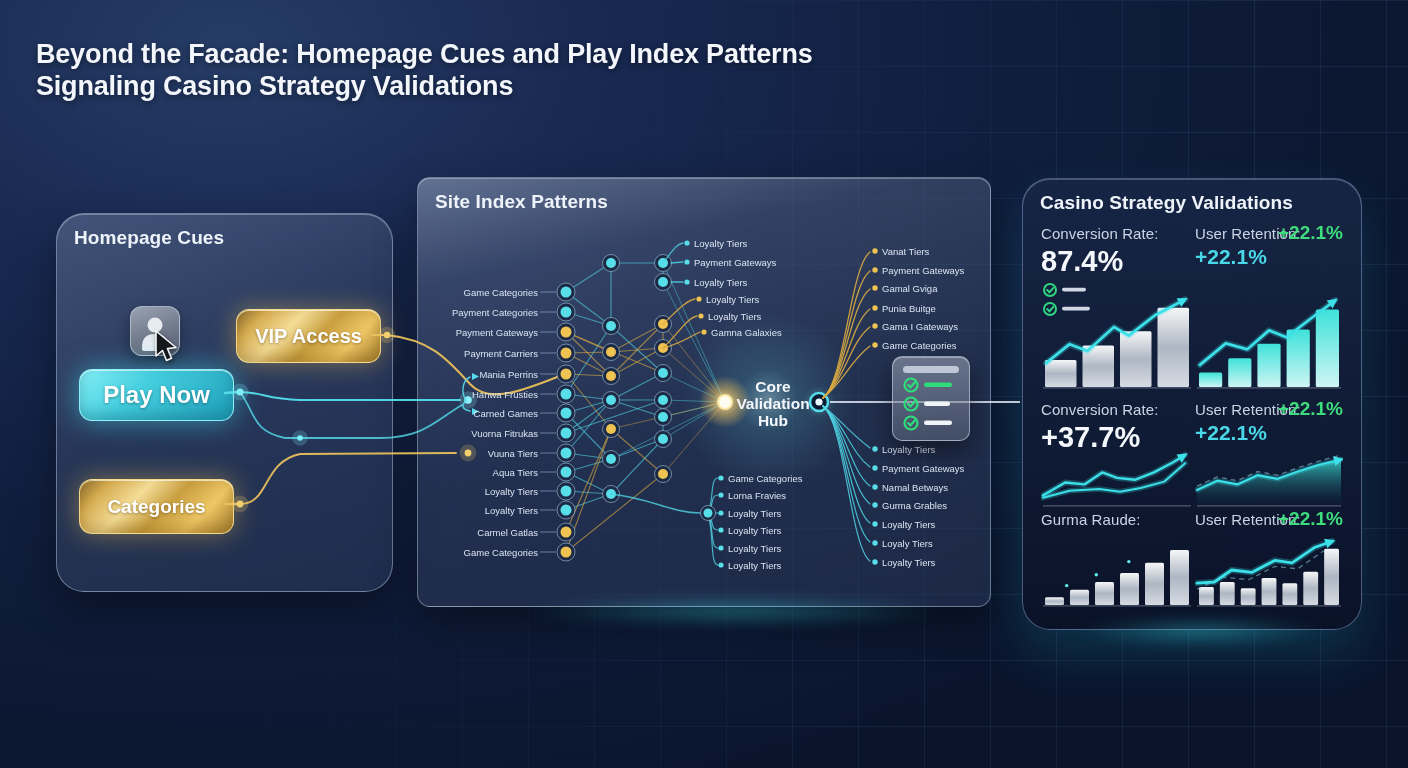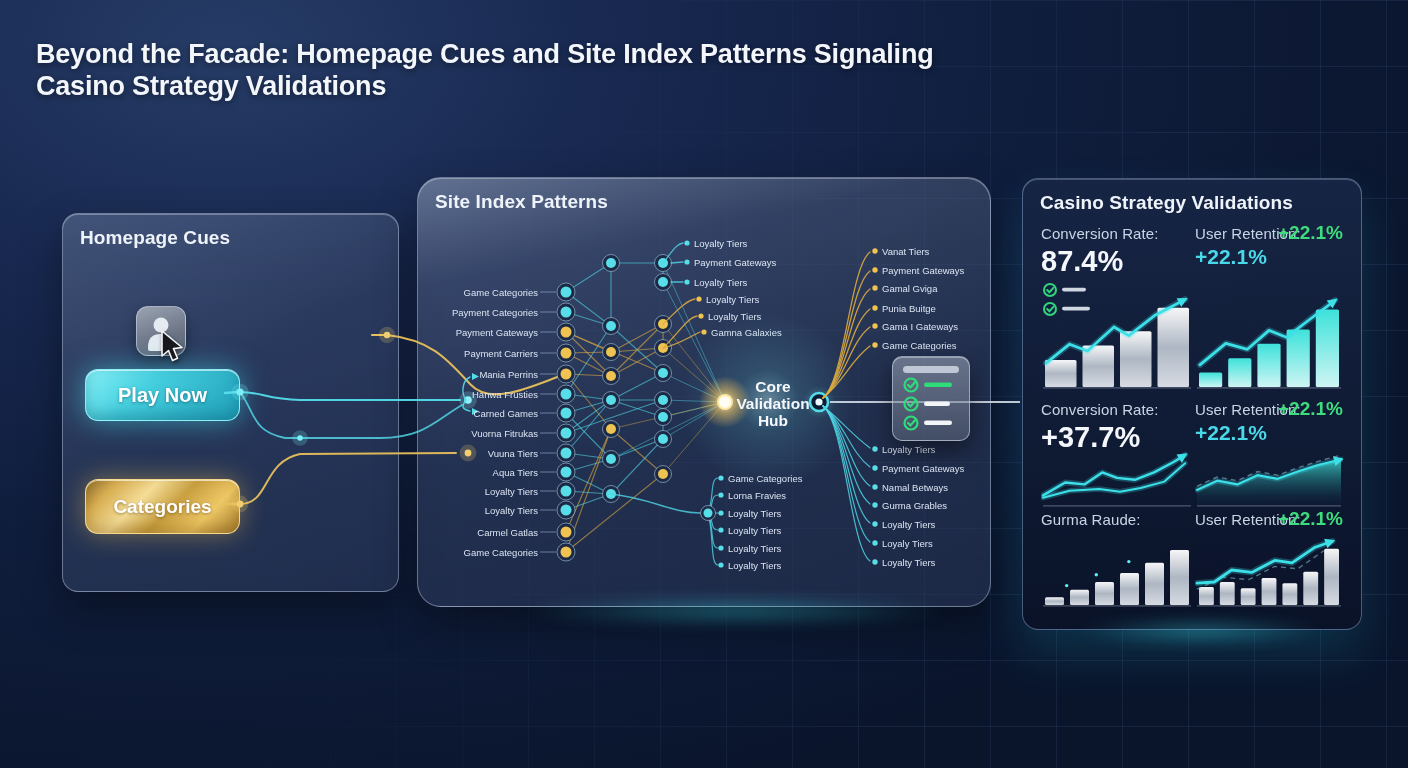--- a/index.html
+++ b/index.html
@@ -8,26 +8,26 @@
     background:radial-gradient(1300px 800px at 16% 6%, #263c66 0%, #182850 30%, #101e3e 60%, #0a152c 100%);}
   .grid{position:absolute;inset:0;pointer-events:none;
     background-image:
       repeating-linear-gradient(to right, rgba(130,175,240,.10) 0 1px, transparent 1px 66px),
       repeating-linear-gradient(to bottom, rgba(130,175,240,.10) 0 1px, transparent 1px 66px);
     -webkit-mask-image:linear-gradient(115deg, transparent 30%, rgba(0,0,0,.95) 72%);
     mask-image:linear-gradient(115deg, transparent 30%, rgba(0,0,0,.95) 72%);}
   .page-title{position:absolute;left:36px;top:38px;width:900px;color:#f3f6fb;
     font-size:27px;font-weight:700;line-height:1.2;letter-spacing:-.2px;
     text-shadow:0 2px 6px rgba(0,0,0,.45);}
-  .panel{position:absolute;border-radius:16px;box-shadow:0 18px 40px rgba(0,0,0,.38),0 1px 0 rgba(255,255,255,.30) inset;}
+  .panel{position:absolute;border-radius:28px;box-shadow:0 18px 40px rgba(0,0,0,.38),0 1px 0 rgba(255,255,255,.30) inset;}
   .panel-title{position:absolute;left:17px;top:13px;color:#eef3fa;font-size:19px;font-weight:700;letter-spacing:.1px;}
-  #panel-home{left:62px;top:213px;width:335px;height:377px;
+  #panel-home{left:56px;top:213px;width:335px;height:377px;
     background:linear-gradient(150deg, rgba(132,150,182,.38) 0%, rgba(70,86,120,.40) 45%, rgba(50,64,98,.48) 100%);
     border:1px solid rgba(195,210,235,.45);}
-  #panel-index{left:417px;top:177px;width:572px;height:428px;border-radius:24px;
+  #panel-index{left:417px;top:177px;width:572px;height:428px;border-radius:13px;
     background:linear-gradient(168deg, rgba(168,182,206,.50) 0%, rgba(98,113,144,.40) 20%, rgba(58,72,104,.44) 55%, rgba(44,57,90,.52) 100%);
     border:1px solid rgba(205,218,238,.42);}
   #panel-valid{left:1022px;top:178px;width:338px;height:450px;
     background:linear-gradient(180deg, rgba(24,38,70,.94) 0%, rgba(10,19,40,.96) 100%);
     border:1px solid rgba(150,182,228,.45);
     box-shadow:0 24px 48px rgba(30,200,222,.16),0 1px 0 rgba(255,255,255,.22) inset;}
   .underglow{position:absolute;pointer-events:none;filter:blur(7px);}
   #glow-mid{left:520px;top:596px;width:430px;height:30px;
     background:radial-gradient(closest-side, rgba(62,224,238,.38), transparent);}
   #glow-right{left:1075px;top:618px;width:250px;height:26px;
@@ -35,21 +35,21 @@
   
   .hbtn{position:absolute;display:flex;align-items:center;justify-content:center;
     color:#ffffff;font-weight:700;border-radius:13px;text-shadow:0 1px 3px rgba(60,40,0,.45);}
   .btn-gold{background:linear-gradient(135deg,#8c6c2c 0%,#d7ad51 16%,#f4dd97 36%,#c99f40 55%,#eec765 76%,#a47c2f 100%);
     border:1.5px solid rgba(248,224,150,.85);
     box-shadow:0 0 26px rgba(235,190,80,.45),0 1px 0 rgba(255,255,240,.65) inset,0 -6px 14px rgba(120,80,10,.35) inset;}
   .btn-teal{background:linear-gradient(135deg,#86f0f7 0%,#45cfdf 38%,#1f9fb9 100%);
     border:1.5px solid rgba(150,244,250,.9);text-shadow:0 1px 3px rgba(0,60,70,.5);
     box-shadow:0 0 28px rgba(70,220,238,.55),0 1px 0 rgba(255,255,255,.6) inset,0 -6px 14px rgba(10,90,110,.35) inset;}
   #btn-vip{left:179px;top:95px;width:143px;height:52px;font-size:20px;}
-  #btn-play{left:22px;top:155px;width:153px;height:50px;font-size:20px;}
+  #btn-play{left:22px;top:155px;width:153px;height:50px;font-size:24px;}
   #btn-promo{left:22px;top:265px;width:153px;height:53px;font-size:19px;}
   .avatar{position:absolute;left:73px;top:92px;width:48px;height:48px;border-radius:12px;
     background:linear-gradient(160deg,#9aa3b2 0%,#6d7687 60%,#596275 100%);
     border:1px solid rgba(205,215,230,.65);box-shadow:0 6px 14px rgba(0,0,0,.35);}
   .cursor{position:absolute;left:96px;top:116px;width:26px;height:34px;z-index:5;filter:drop-shadow(1px 2px 2px rgba(0,0,0,.5));}
   
   #net{position:absolute;inset:0;z-index:4;pointer-events:none;}
   .netlabel{font-family:"Liberation Sans",sans-serif;font-size:9.5px;fill:#dbe4f2;}
   .hubtext{font-family:"Liberation Sans",sans-serif;font-size:15.5px;font-weight:700;fill:#f4f8fc;}
   
@@ -66,33 +66,34 @@
   .badge{position:absolute;right:0;top:-3px;color:#3ddc7c;font-size:19px;font-weight:700;}
   .mini{position:absolute;left:0;bottom:0;display:block;}
   .checks{position:absolute;left:0;top:56px;}
 </style>
 </head>
 <body>
 
 <div id="canvas">
   <div class="grid"></div>
 
-  <div class="page-title">Beyond the Facade: Homepage Cues and Site Index Patterns Signaling Casino Strategy Validations</div>
+  <div class="page-title">Beyond the Facade: Homepage Cues and Play Index Patterns Signaling Casino Strategy Validations</div>
 
   <div class="panel" id="panel-home">
     <div class="panel-title">Homepage Cues</div>
     <div class="avatar">
       <svg width="48" height="48" viewBox="0 0 48 48">
         <circle cx="24" cy="18" r="7.5" fill="#e6eaf1"></circle>
         <path d="M11 40 Q11 27 24 27 Q37 27 37 40 L37 42 Q37 44 35 44 L13 44 Q11 44 11 42 Z" fill="#e6eaf1"></path>
       </svg>
     </div>
     <svg class="cursor" viewBox="0 0 26 34">
       <path d="M3 1 L3 26 L9.5 20.5 L13.5 30.5 L18.5 28.3 L14.5 18.6 L23 17.5 Z" fill="#16181d" stroke="#f5f6f8" stroke-width="1.6" stroke-linejoin="round"></path>
     </svg>
+    <div class="hbtn btn-gold" id="btn-vip">VIP Access</div>
     <div class="hbtn btn-teal" id="btn-play">Play Now</div>
     <div class="hbtn btn-gold" id="btn-promo">Categories</div>
   </div>
 
   <div class="panel" id="panel-index">
     <div class="panel-title">Site Index Patterns</div>
   </div>
 
   <div class="panel" id="panel-valid">
     <div class="panel-title">Casino Strategy Validations</div>

